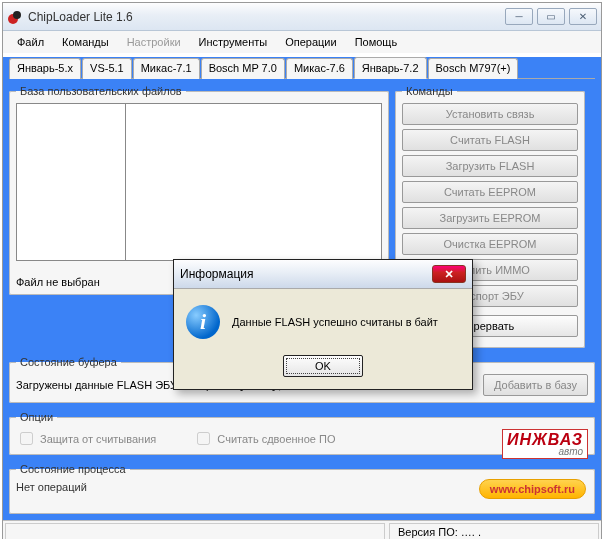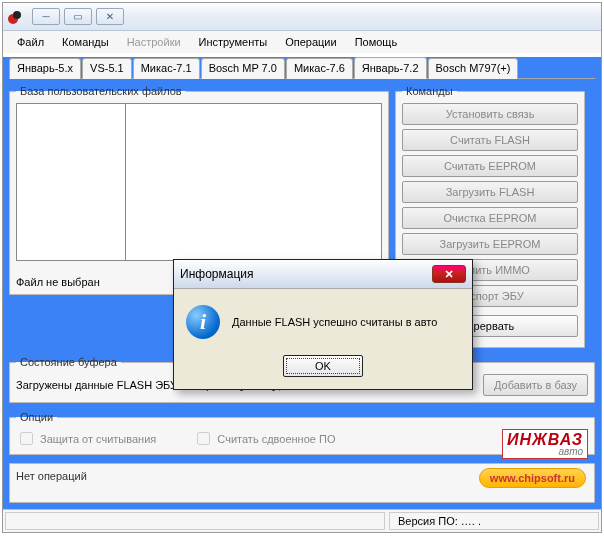--- a/index.html
+++ b/index.html
@@ -56,20 +56,21 @@
 <body>
 
 <div class="window">
   <div class="titlebar">
     <span class="icon">
       <svg class="app-icon-svg" viewBox="0 0 16 16">
           <circle cx="6" cy="10" r="5" fill="#c22"></circle>
           <circle cx="10" cy="6" r="4" fill="#222"></circle>
         </svg>
     </span>
+    <span class="title">ChipLoader Lite 1.6</span>
     <div class="winbtn">─</div>
     <div class="winbtn">▭</div>
     <div class="winbtn">✕</div>
   </div>
 
   <div class="menubar">
     <div class="menuitem">Файл</div>
     <div class="menuitem">Команды</div>
     <div class="menuitem disabled">Настройки</div>
     <div class="menuitem">Инструменты</div>
@@ -96,24 +97,24 @@
           <div class="list-right"></div>
         </div>
         <div class="filestatus">Файл не выбран</div>
       </fieldset>
 
       <fieldset class="cmds">
         <legend>Команды</legend>
         <div id="cmdbtns">
             <button class="cmdbtn" disabled="">Установить связь</button>
             <button class="cmdbtn" disabled="">Считать FLASH</button>
+            <button class="cmdbtn" disabled="">Загрузить FLASH</button>
             <button class="cmdbtn" disabled="">Считать EEPROM</button>
-            <button class="cmdbtn" disabled="">Загрузить FLASH</button>
+            <button class="cmdbtn" disabled="">Загрузить EEPROM</button>
             <button class="cmdbtn" disabled="">Очистка EEPROM</button>
-            <button class="cmdbtn" disabled="">Загрузить EEPROM</button>
             <button class="cmdbtn" disabled="">Удалить ИММО</button>
             <button class="cmdbtn" disabled="">Паспорт ЭБУ</button>
           </div>
         <button class="cmdbtn enabled" style="margin-top:8px">Прервать</button>
       </fieldset>
     </div>
 
     <fieldset class="statebox">
       <legend>Состояние буфера</legend>
       <span class="txt">Загружены данные FLASH ЭБУ Январь-7.2 [  ….. . ] , 65536 байт</span>
@@ -130,33 +131,34 @@
         <input type="checkbox" disabled="" style="">
         <span>Считать сдвоенное ПО</span>
       </label>
       <div class="logo">
         <div class="t1">ИНЖВАЗ</div>
         <div class="t2">авто</div>
       </div>
     </fieldset>
 
     <fieldset class="proc">
+      <legend>Состояние процесса</legend>
       <div class="noop">Нет операций</div>
       <div style="height:14px"></div>
       <div class="chipsoft">www.chipsoft.ru</div>
     </fieldset>
 
     <div class="dialog">
       <div class="dlgtitle">
         <span>Информация</span>
         <div class="dlgclose">✕</div>
       </div>
       <div class="dlgbody">
         <div class="info-icon">i</div>
-        <div>Данные FLASH успешно считаны в авто</div>
+        <div>Данные FLASH успешно считаны в байт</div>
       </div>
       <div class="dlgbtns">
         <button class="okbtn">OK</button>
       </div>
     </div>
   </div>
 
   <div class="statusbar">
     <div class="statuscell wide"></div>
     <div class="statuscell" style="flex:1">Версия ПО:  …. .</div>

